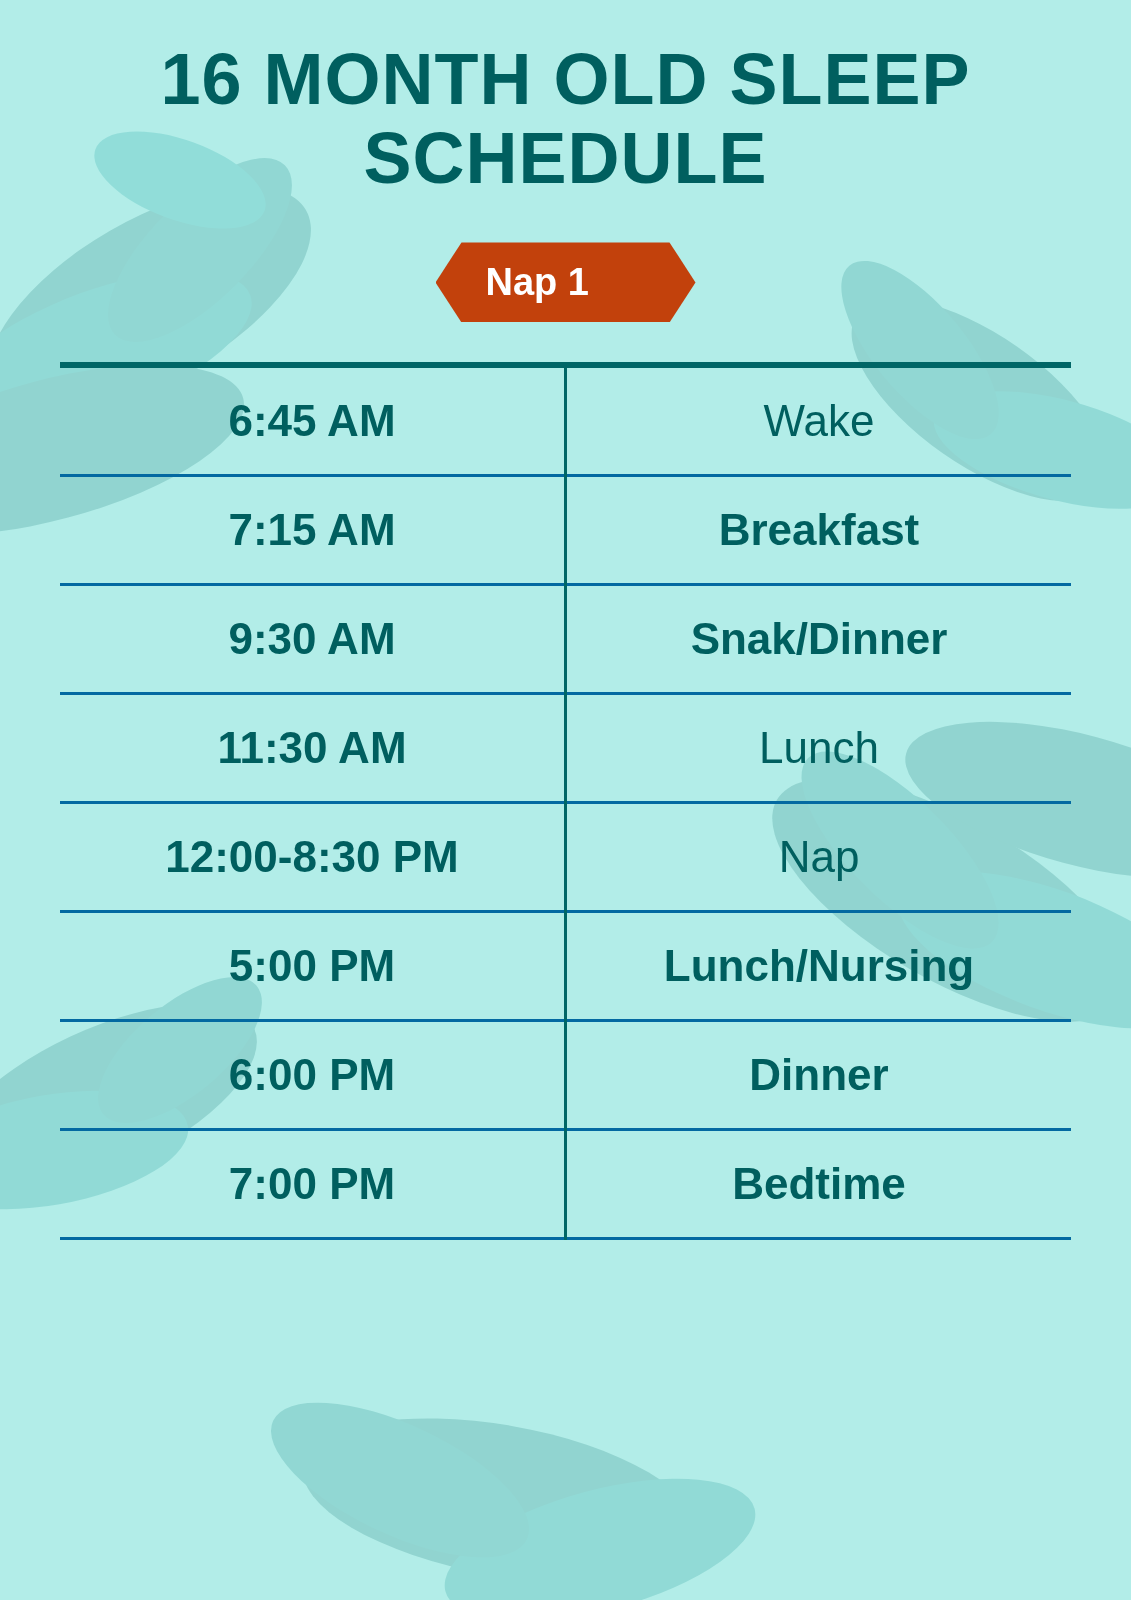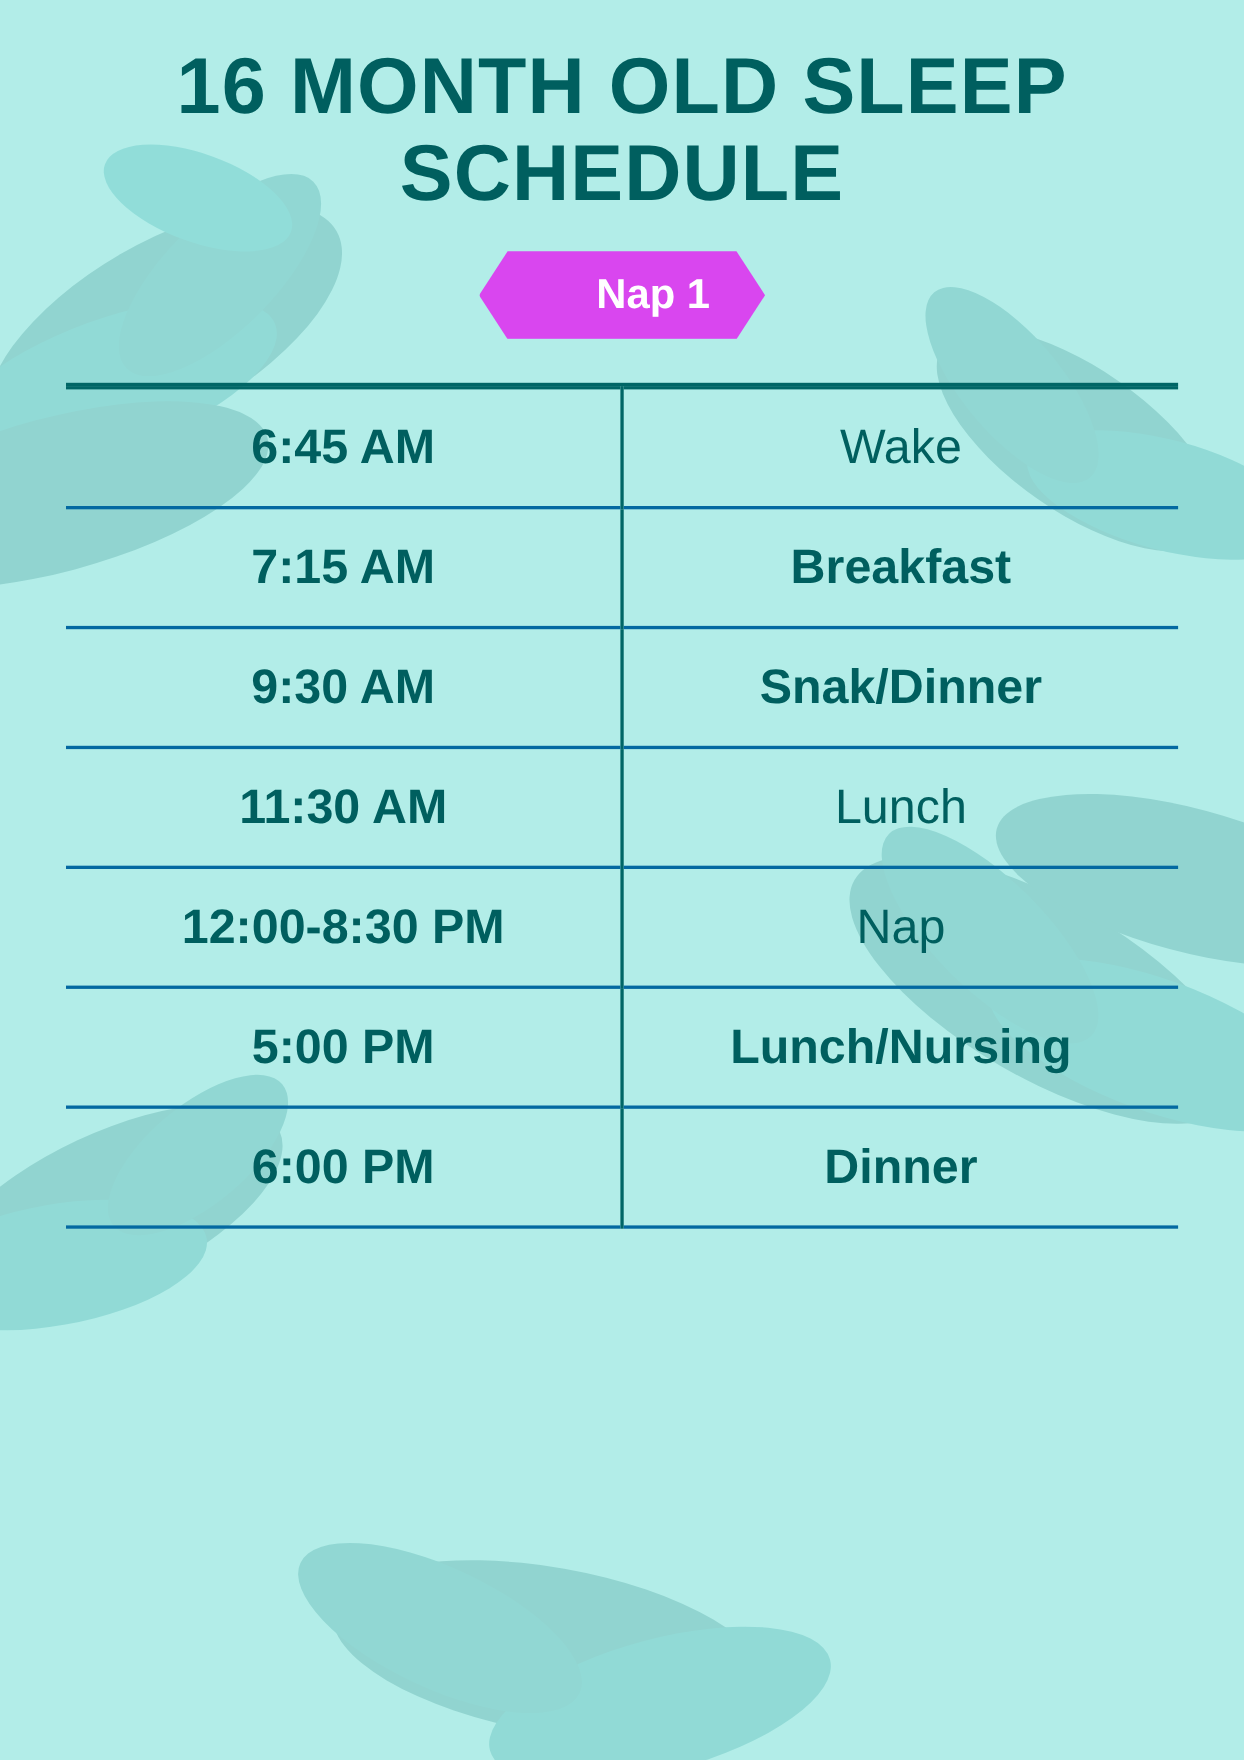--- a/index.html
+++ b/index.html
@@ -38,36 +38,36 @@
       padding: 40px 60px 40px 60px;
     }
 
     .title {
       text-align: center;
       color: #005f5f;
       font-size: 72px;
       font-weight: 900;
       font-family: Arial, sans-serif;
       line-height: 1.1;
-      margin-bottom: 30px;
+      margin-bottom: 44px;
       letter-spacing: 1px;
     }
 
     .nap-badge {
-      background-color: #d946ef;
+      background-color: #c2410c;
       color: white;
       font-size: 38px;
       font-weight: bold;
       font-family: Arial, sans-serif;
       padding: 14px 50px;
       clip-path: polygon(10% 0%, 90% 0%, 100% 50%, 90% 100%, 10% 100%, 0% 50%);
       margin-bottom: 0px;
       display: flex;
       align-items: center;
-      justify-content: flex-end;
+      justify-content: flex-start;
       min-width: 260px;
       min-height: 80px;
     }
 
     .schedule-table {
       width: 100%;
       border-collapse: collapse;
       margin-top: 0;
     }
 
@@ -180,16 +180,20 @@
           <td class="activity-cell">Nap</td>
         </tr>
         <tr class="schedule-row">
           <td class="time-cell">5:00 PM</td>
           <td class="activity-cell bold-text">Lunch/Nursing</td>
         </tr>
         <tr class="schedule-row">
           <td class="time-cell">6:00 PM</td>
           <td class="activity-cell bold-text">Dinner</td>
         </tr>
+        <tr class="schedule-row">
+          <td class="time-cell">7:00 PM</td>
+          <td class="activity-cell bold-text">Bedtime</td>
+        </tr>
       </tbody>
   </table>
 
 </div>
 
 </body></html>

